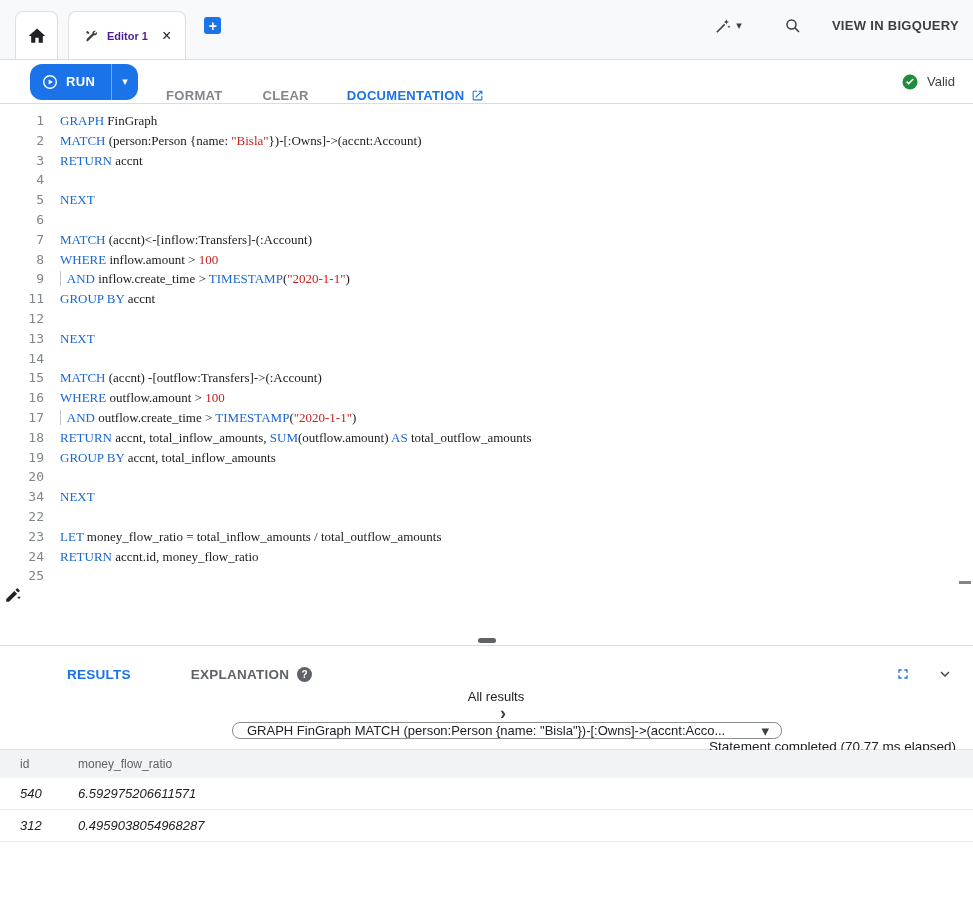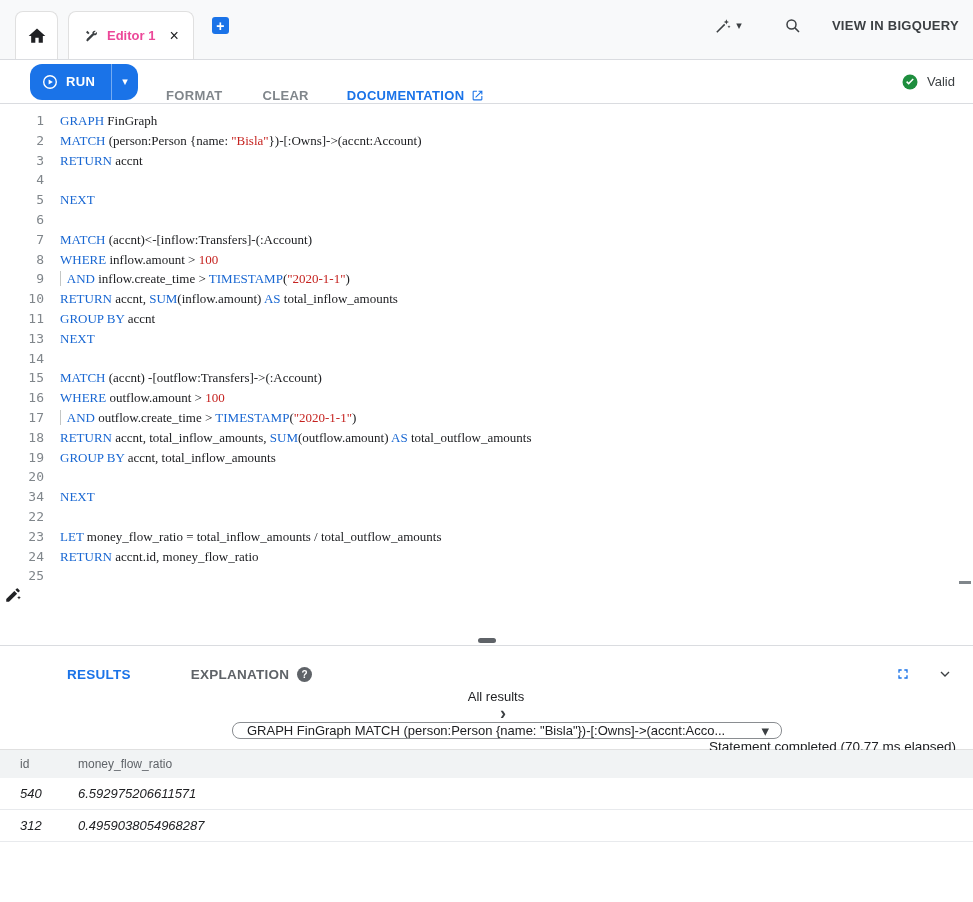--- a/index.html
+++ b/index.html
@@ -21,21 +21,21 @@
     padding-left: 15px;
   }
   .tab {
     height: 48px; background: #fff;
     border: 1px solid #e0e0e0; border-bottom: none;
     border-radius: 8px 8px 0 0;
     display: flex; align-items: center; justify-content: center;
   }
   .tab-home { width: 43px; }
   .tab-editor { margin-left: 10px; padding: 0 14px; gap: 8px; }
-  .tab-label { font-size: 13px; font-weight: 700; color: #ec4899; }
+  .tab-label { font-size: 11px; font-weight: 700; color: #4c1d95; }
   .tab-close { font-size: 16px; color: #202124; line-height: 1; margin-left: 6px; cursor: pointer; }
   .add-tab {
     align-self: center; margin-left: 18px; margin-top: -8px;
     width: 17px; height: 17px; border-radius: 3px;
     background: var(--accent); color: #fff;
     display: flex; align-items: center; justify-content: center;
     font-size: 14px; font-weight: bold; line-height: 1; cursor: pointer;
   }
   .tab-actions {
     margin-left: auto; align-self: center; margin-top: -8px;
@@ -226,26 +226,26 @@
       </div>
       <div class="code-line">
         <span class="ln">8</span>
         <span class="code"><span class="t-k">WHERE</span><span class="t-p"> inflow.amount &gt; </span><span class="t-n">100</span></span>
       </div>
       <div class="code-line">
         <span class="ln">9</span>
         <span class="code"><span class="t-g">  </span><span class="t-k">AND</span><span class="t-p"> inflow.create_time &gt; </span><span class="t-k">TIMESTAMP</span><span class="t-p">(</span><span class="t-s">"2020-1-1"</span><span class="t-p">)</span></span>
       </div>
       <div class="code-line">
-        <span class="ln">10</span>
-        <span class="code"><span class="t-k">RETURN</span><span class="t-p"> accnt, </span><span class="t-k">SUM</span><span class="t-p">(inflow.amount) </span><span class="t-k">AS</span><span class="t-p"> total_inflow_amounts</span></span>
-      </div>
-      <div class="code-line">
         <span class="ln">11</span>
         <span class="code"><span class="t-k">GROUP BY</span><span class="t-p"> accnt</span></span>
+      </div>
+      <div class="code-line">
+        <span class="ln">12</span>
+        <span class="code"></span>
       </div>
       <div class="code-line">
         <span class="ln">13</span>
         <span class="code"><span class="t-k">NEXT</span></span>
       </div>
       <div class="code-line">
         <span class="ln">14</span>
         <span class="code"></span>
       </div>
       <div class="code-line">

